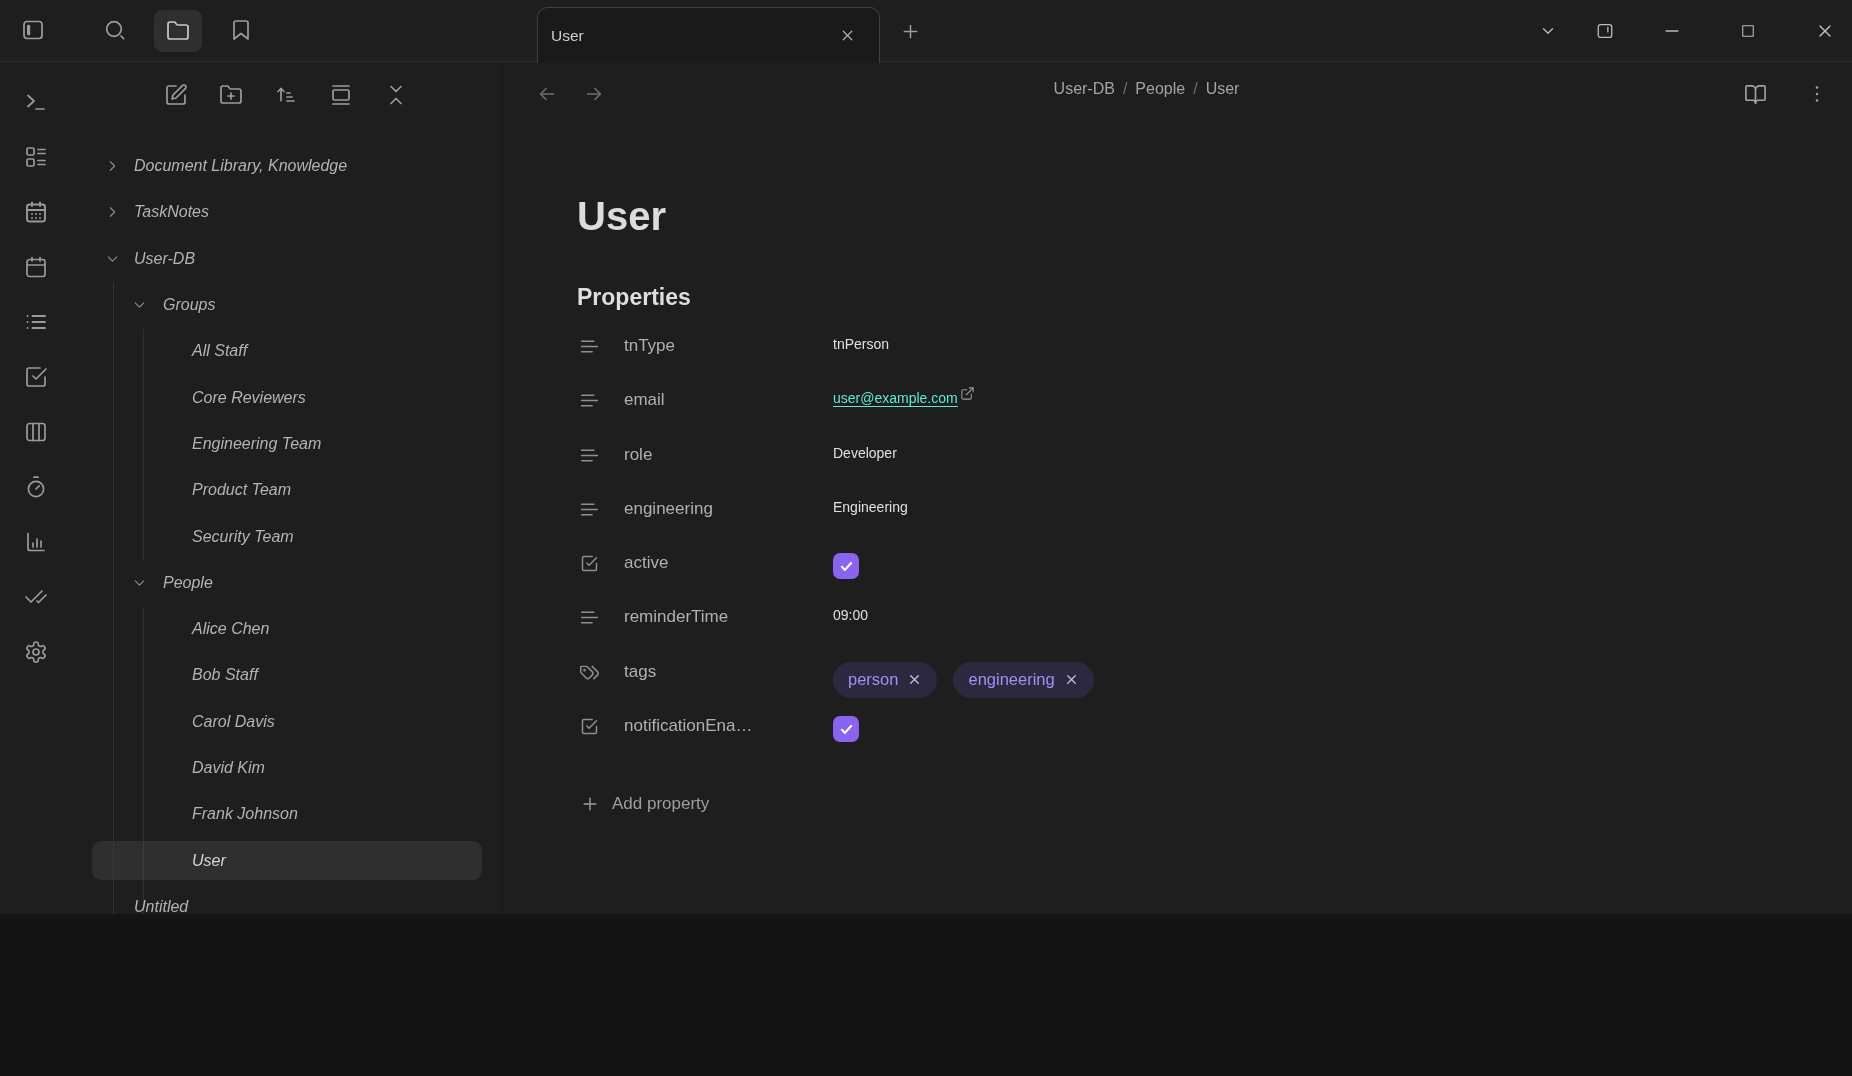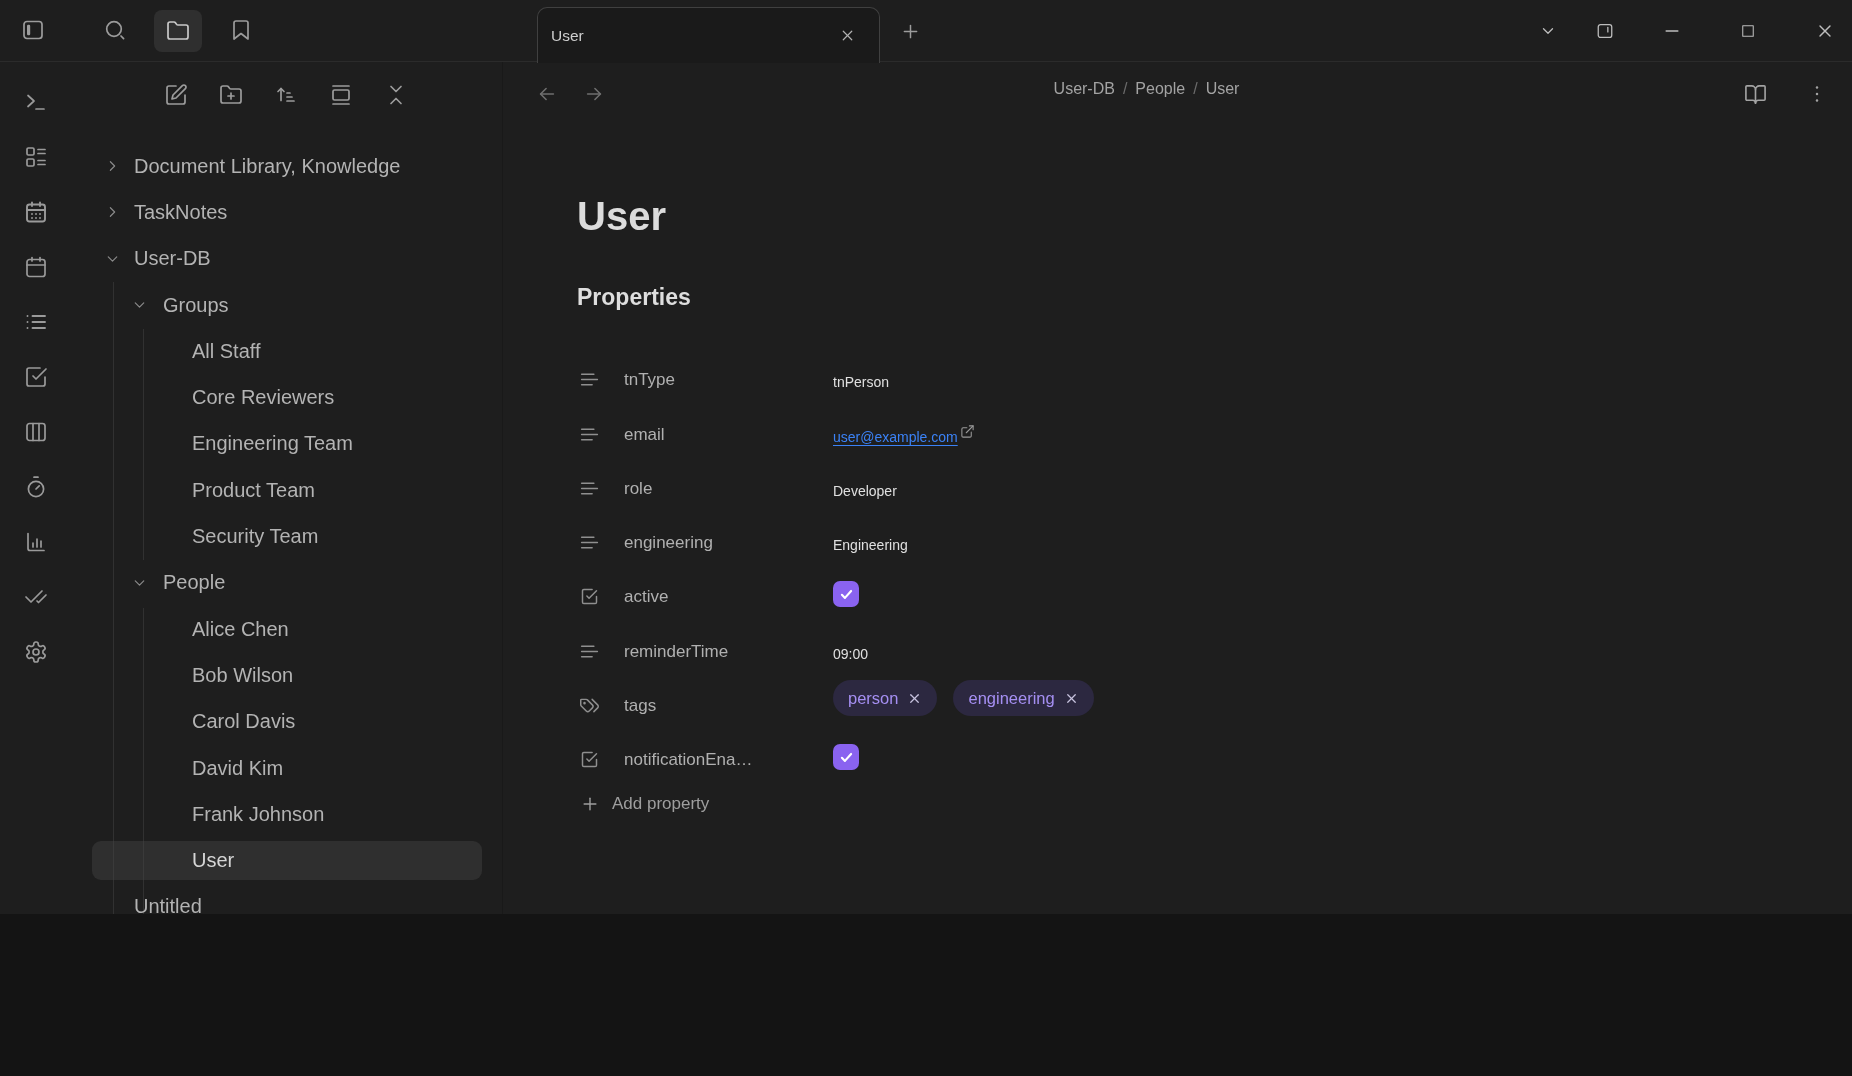--- a/index.html
+++ b/index.html
@@ -25,47 +25,47 @@
   .ribbon{position:absolute;left:0;top:62px;width:72px;bottom:0;display:flex;flex-direction:column;
           align-items:stretch;padding-top:12px;box-sizing:border-box;}
   .ribbon-cell{height:55px;display:flex;align-items:center;justify-content:center;color:#9a9a9a;}
 
   
   .filepane{position:absolute;left:72px;top:62px;width:431px;bottom:0;background:#1e1e1e;
             border-right:1px solid #191919;box-sizing:border-box;}
   .fp-toolbar{position:absolute;left:90px;top:19px;display:flex;gap:27px;color:#9c9c9c;}
   .fp-toolbar .tbtn{width:28px;height:28px;display:flex;align-items:center;justify-content:center;}
   .tree{position:absolute;left:0;right:0;top:81px;}
-  .trow{position:relative;height:46.3px;display:flex;align-items:center;font-size:20px;color:#b3b3b3;}
+  .trow{position:relative;height:46.3px;display:flex;align-items:center;font-size:16px;color:#b3b3b3;font-style:italic;}
   .trow .chev{position:absolute;top:50%;transform:translateY(-50%);color:#8a8a8a;z-index:1;}
   .trow .lbl{position:absolute;white-space:nowrap;z-index:1;}
   .trow.selected .lbl{color:#d6d6d6;}
   .trow.selected::before{content:"";position:absolute;left:20px;right:20px;top:4px;bottom:4px;
                          background:#2f2f2f;border-radius:9px;}
   .guide{position:absolute;width:1px;background:#4a4a4a;opacity:.45;z-index:0;}
 
   
   .editor{position:absolute;left:503px;top:62px;right:0;bottom:0;background:#1e1e1e;}
   .ed-header{position:absolute;left:0;right:0;top:0;height:63px;}
   .nav-btn{top:12px;color:#6f6f6f;}
   .crumbs{position:absolute;top:18px;left:50%;transform:translateX(calc(-50% - 31px));
           display:flex;align-items:center;font-size:16px;color:#a3a3a3;white-space:nowrap;}
   .crumb{cursor:default;}
   .crumb-sep{color:#6b6b6b;padding:0 8px;}
   .ed-actions .icon-btn{top:12px;color:#a3a3a3;}
 
   .inline-title{position:absolute;left:74px;top:132px;font-size:40px;font-weight:700;color:#dcdcdc;}
   .props-h{position:absolute;left:74px;top:222px;font-size:23px;font-weight:700;color:#dedede;}
   .props{position:absolute;left:74px;top:274px;width:780px;}
-  .prow{height:54.3px;display:flex;align-items:flex-end;}
+  .prow{height:54.3px;display:flex;align-items:flex-start;}
   .p-icon{width:24px;flex:none;margin-right:23px;color:#8f8f8f;display:flex;justify-content:center;}
   .p-name{width:186px;flex:none;margin-right:23px;font-size:17px;color:#b0b0b0;
           white-space:nowrap;overflow:hidden;}
   .p-val{font-size:14px;color:#e0e0e0;display:flex;align-items:center;}
-  .p-link{color:#3b82f6;text-decoration:underline;text-underline-offset:3px;}
+  .p-link{color:#5eead4;text-decoration:underline;text-underline-offset:3px;}
   .ext{margin-left:2px;transform:translateY(-5px);color:#9a9a9a;}
   .cbx{width:26px;height:26px;border-radius:7px;background:#8a63f0;display:flex;align-items:center;justify-content:center;}
   .pills{display:flex;gap:16px;}
   .pill{height:36px;border-radius:18px;background:#2c2840;color:#a58ff2;display:flex;align-items:center;
         padding:0 15px;font-size:16.5px;gap:9px;}
   .pill .px{color:#c7c2de;display:flex;}
   .add-prop{position:absolute;left:74px;top:722px;height:40px;display:flex;align-items:center;
             color:#9e9e9e;font-size:17px;}
   .add-prop .plus{margin:0 12px 0 3px;display:flex;color:#9e9e9e;}
   .body-h{position:absolute;left:76px;top:912px;font-size:40px;font-weight:700;color:#dcdcdc;}
@@ -332,21 +332,21 @@
             <svg width="17" height="17" viewBox="0 0 24 24" fill="none" stroke="currentColor" stroke-width="1.7" stroke-linecap="round" stroke-linejoin="round">
               <path d="m6 9 6 6 6-6"></path>
             </svg>
           </span>
           <span class="lbl" style="left:91px">People</span>
         </div>
         <div class="trow">
           <span class="lbl" style="left:120px">Alice Chen</span>
         </div>
         <div class="trow">
-          <span class="lbl" style="left:120px">Bob Wilson</span>
+          <span class="lbl" style="left:120px">Bob Staff</span>
         </div>
         <div class="trow">
           <span class="lbl" style="left:120px">Carol Davis</span>
         </div>
         <div class="trow">
           <span class="lbl" style="left:120px">David Kim</span>
         </div>
         <div class="trow">
           <span class="lbl" style="left:120px">Frank Johnson</span>
         </div>

